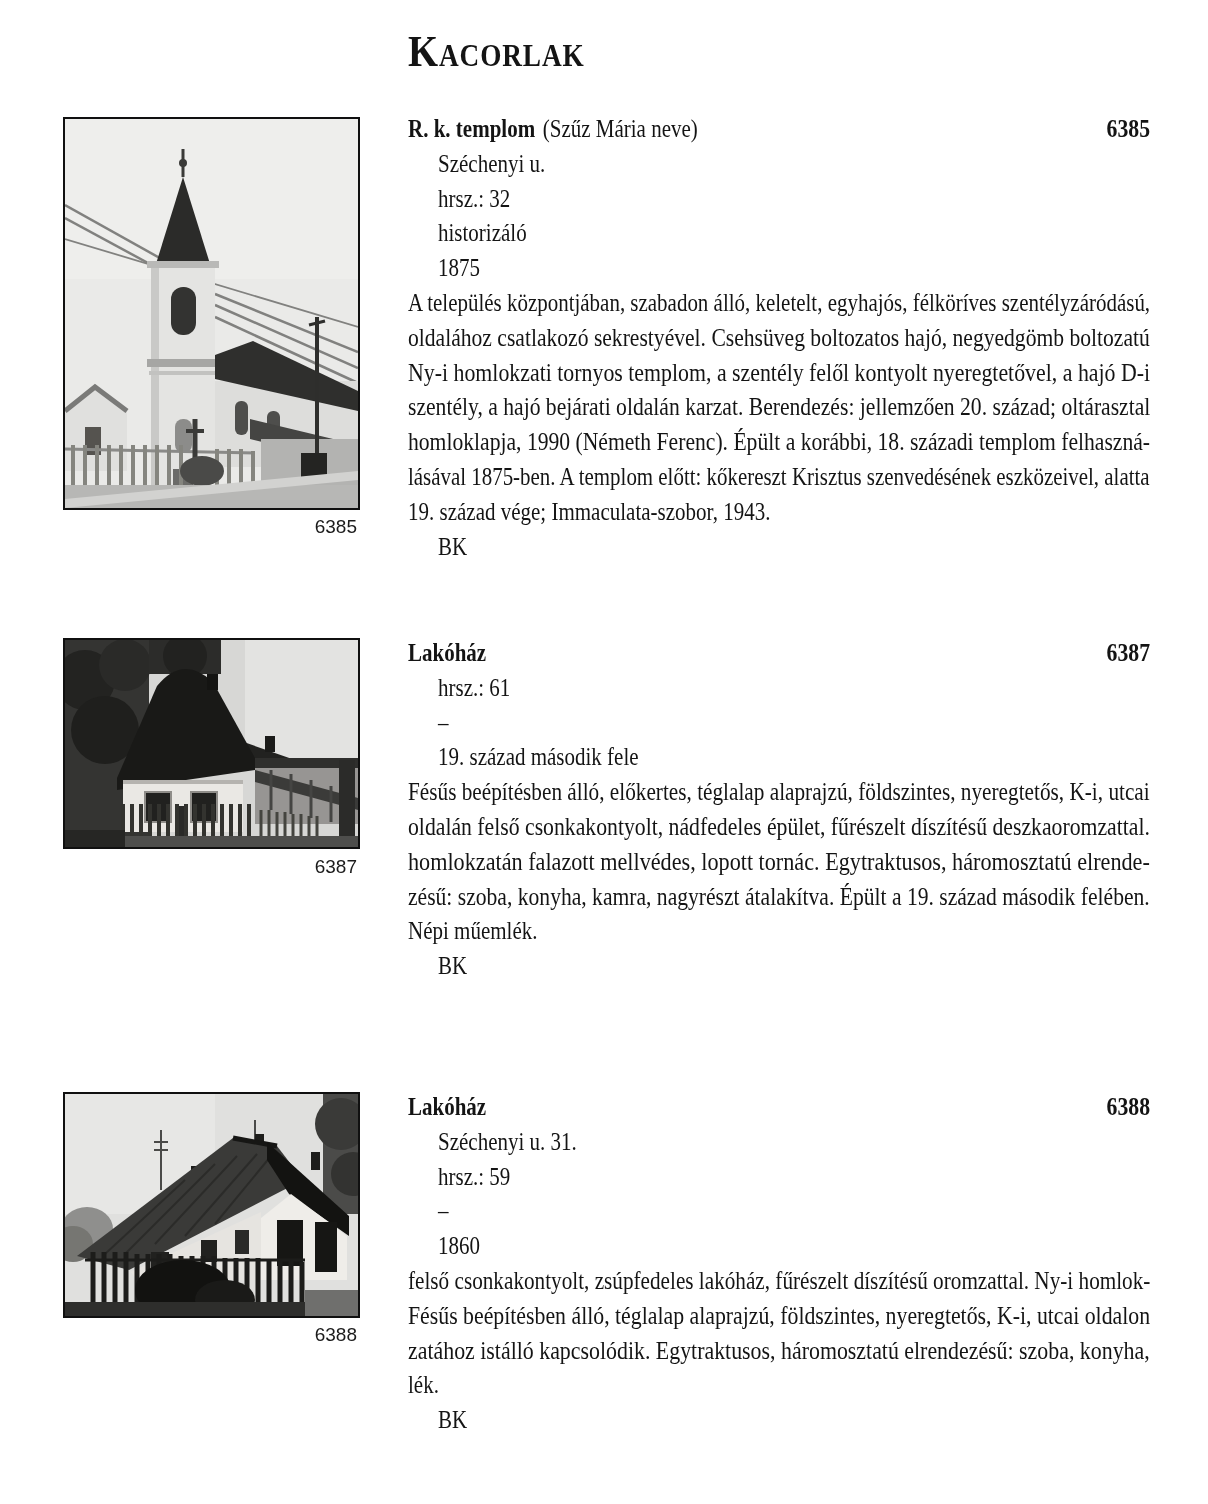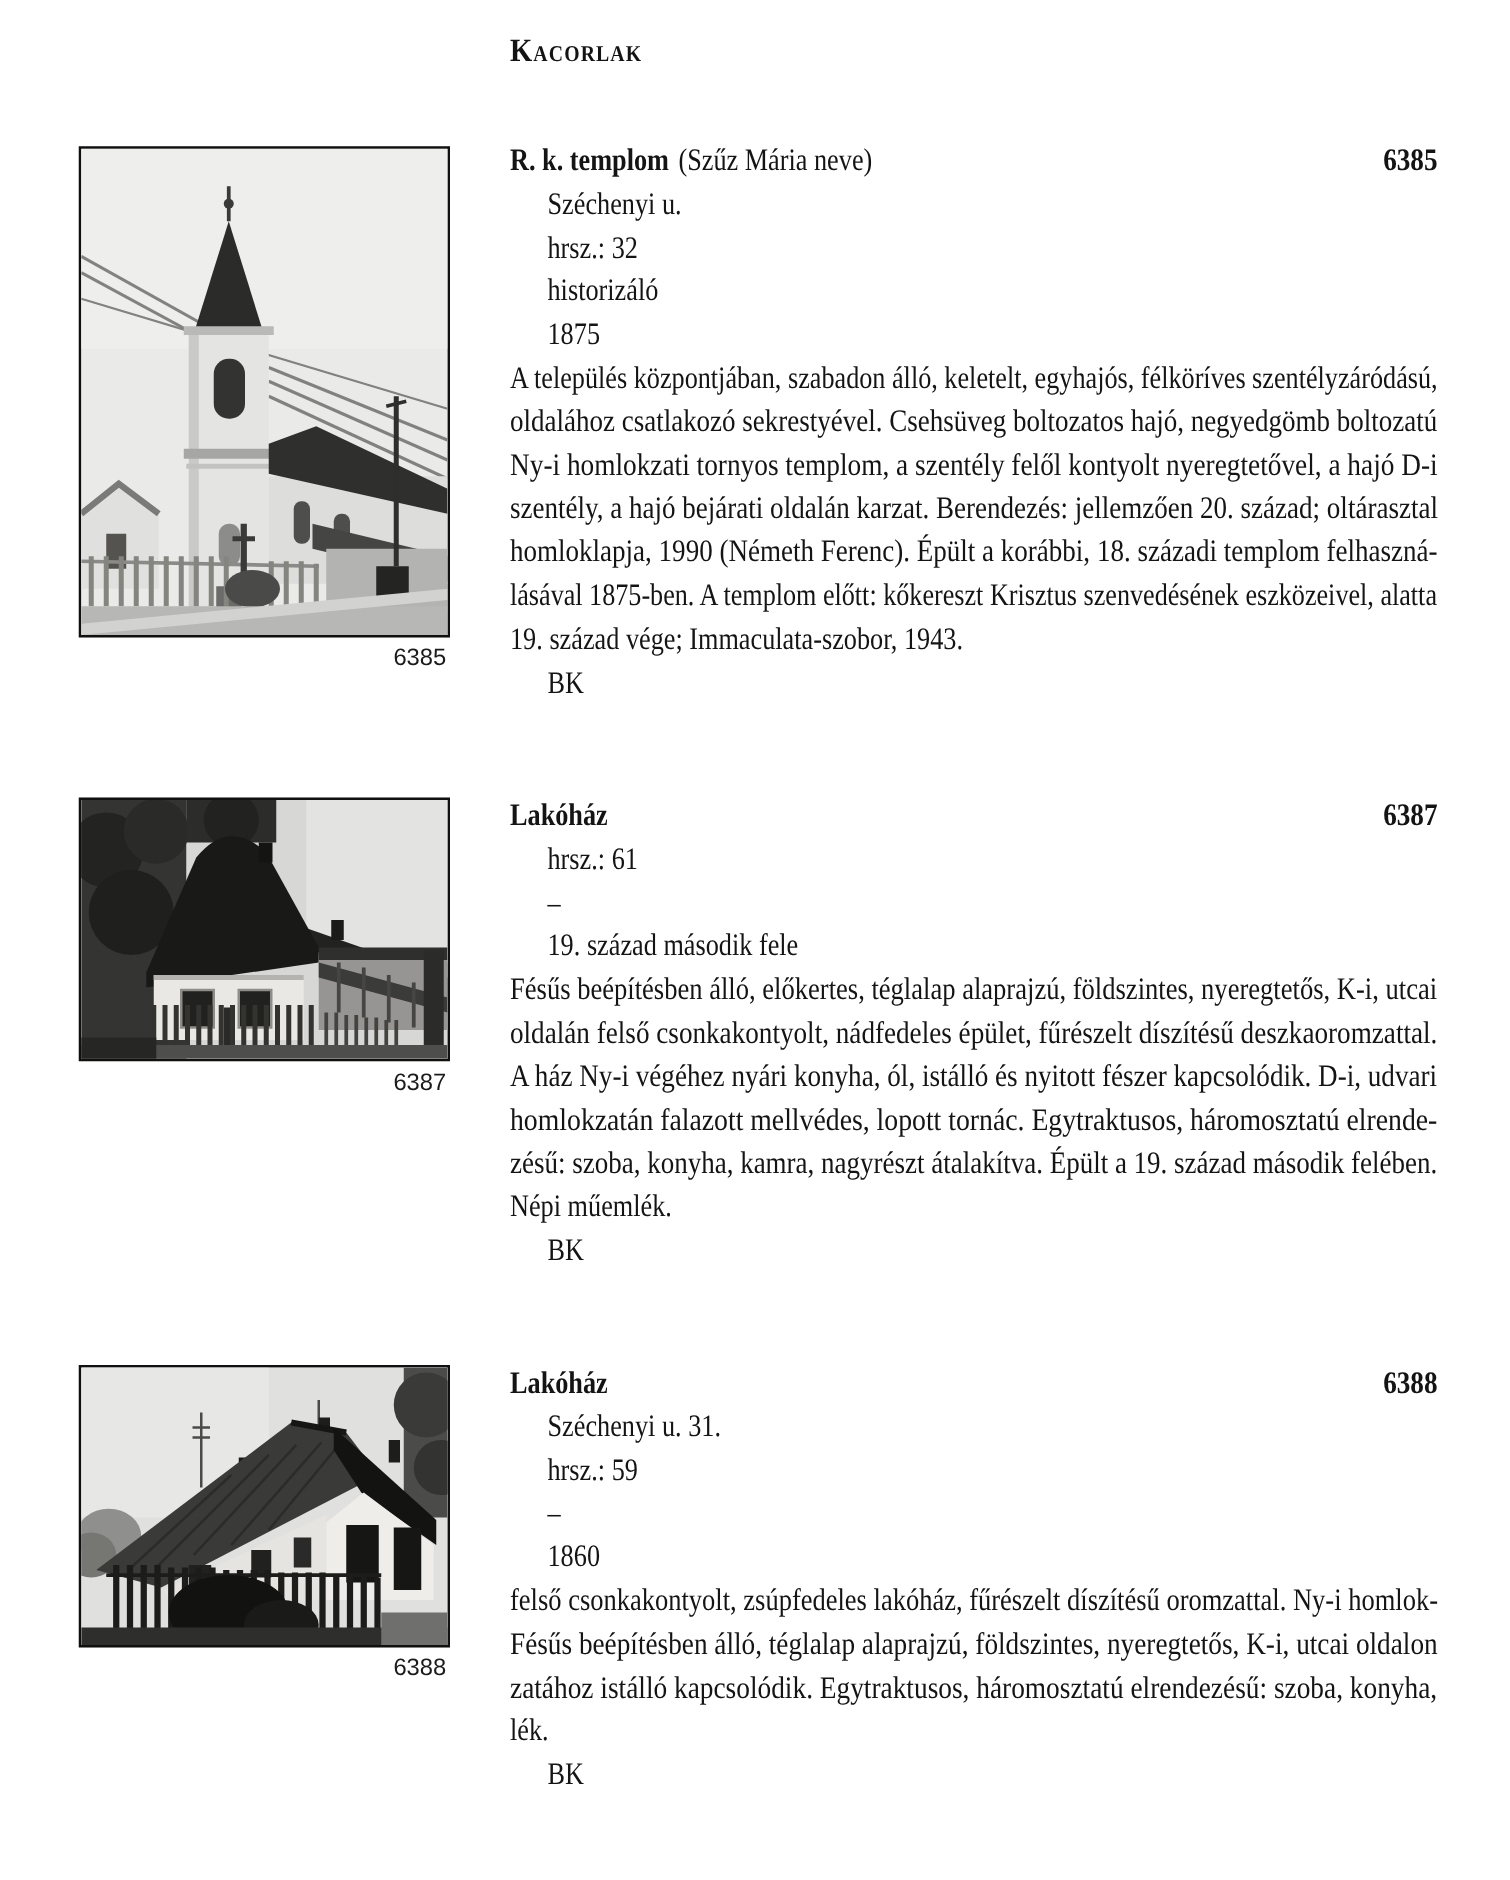--- a/index.html
+++ b/index.html
@@ -1,20 +1,20 @@
 <!DOCTYPE html>
 <html><head>
 <meta charset="utf-8">
 <style>
   html,body{margin:0;padding:0;background:#ffffff;}
   .page{position:relative;width:1208px;height:1504px;background:#ffffff;overflow:hidden;
         font-family:"Liberation Serif", "DejaVu Serif", serif;color:#141414;}
 
   
-  .title{position:absolute;left:408px;top:26px;font-size:26px;font-weight:bold;
+  .title{position:absolute;left:408px;top:26px;font-size:44px;font-weight:bold;
          font-variant:small-caps;letter-spacing:1px;white-space:nowrap;font-family:Liberation Serif, serif;}
 
   
   figure{margin:0;padding:0;position:absolute;left:63px;border:2px solid #101010;
          box-sizing:border-box;background:#e9e9e7;}
   .fig1{top:117px;width:297px;height:393px;}
   .fig2{top:638px;width:297px;height:211px;}
   .fig3{top:1092px;width:297px;height:226px;}
   .caption{position:absolute;left:63px;width:294px;text-align:right;
            font-family:"Liberation Sans","DejaVu Sans",sans-serif;font-size:19px;color:#1b1b1b;}
@@ -259,21 +259,20 @@
   <section class="entry e2">
     <div class="row hrow">
       <span class="fit" style="transform: scaleX(0.84);"><span class="etitle">Lakóház</span><span></span></span>
       <span class="fit fit-right enum" style="transform: scaleX(0.87);">6387</span>
     </div>
     <div class="row detail"><span class="fit" style="transform: scaleX(0.84);">hrsz.: 61</span></div>
     <div class="row detail"><span class="fit" style="transform: scaleX(0.84);">–</span></div>
     <div class="row detail"><span class="fit" style="transform: scaleX(0.84);">19. század második fele</span></div>
     <div class="row"><span class="fit" style="transform: scaleX(0.849943);">Fésűs beépítésben álló, előkertes, téglalap alaprajzú, földszintes, nyeregtetős, K-i, utcai</span></div>
     <div class="row"><span class="fit" style="transform: scaleX(0.868852);">oldalán felső csonkakontyolt, nádfedeles épület, fűrészelt díszítésű deszkaoromzattal.</span></div>
-    <div class="row"><span class="fit" style="transform: scaleX(0.867836);">A ház Ny-i végéhez nyári konyha, ól, istálló és nyitott fészer kapcsolódik. D-i, udvari</span></div>
     <div class="row"><span class="fit" style="transform: scaleX(0.88756);">homlokzatán falazott mellvédes, lopott tornác. Egytraktusos, háromosztatú elrende-</span></div>
     <div class="row"><span class="fit" style="transform: scaleX(0.863795);">zésű: szoba, konyha, kamra, nagyrészt átalakítva. Épült a 19. század második felében.</span></div>
     <div class="row"><span class="fit" style="transform: scaleX(0.84);">Népi műemlék.</span></div>
     <div class="row sig"><span class="fit" style="transform: scaleX(0.84);">BK</span></div>
   </section>
 
   <section class="entry e3">
     <div class="row hrow">
       <span class="fit" style="transform: scaleX(0.84);"><span class="etitle">Lakóház</span><span></span></span>
       <span class="fit fit-right enum" style="transform: scaleX(0.87);">6388</span>

